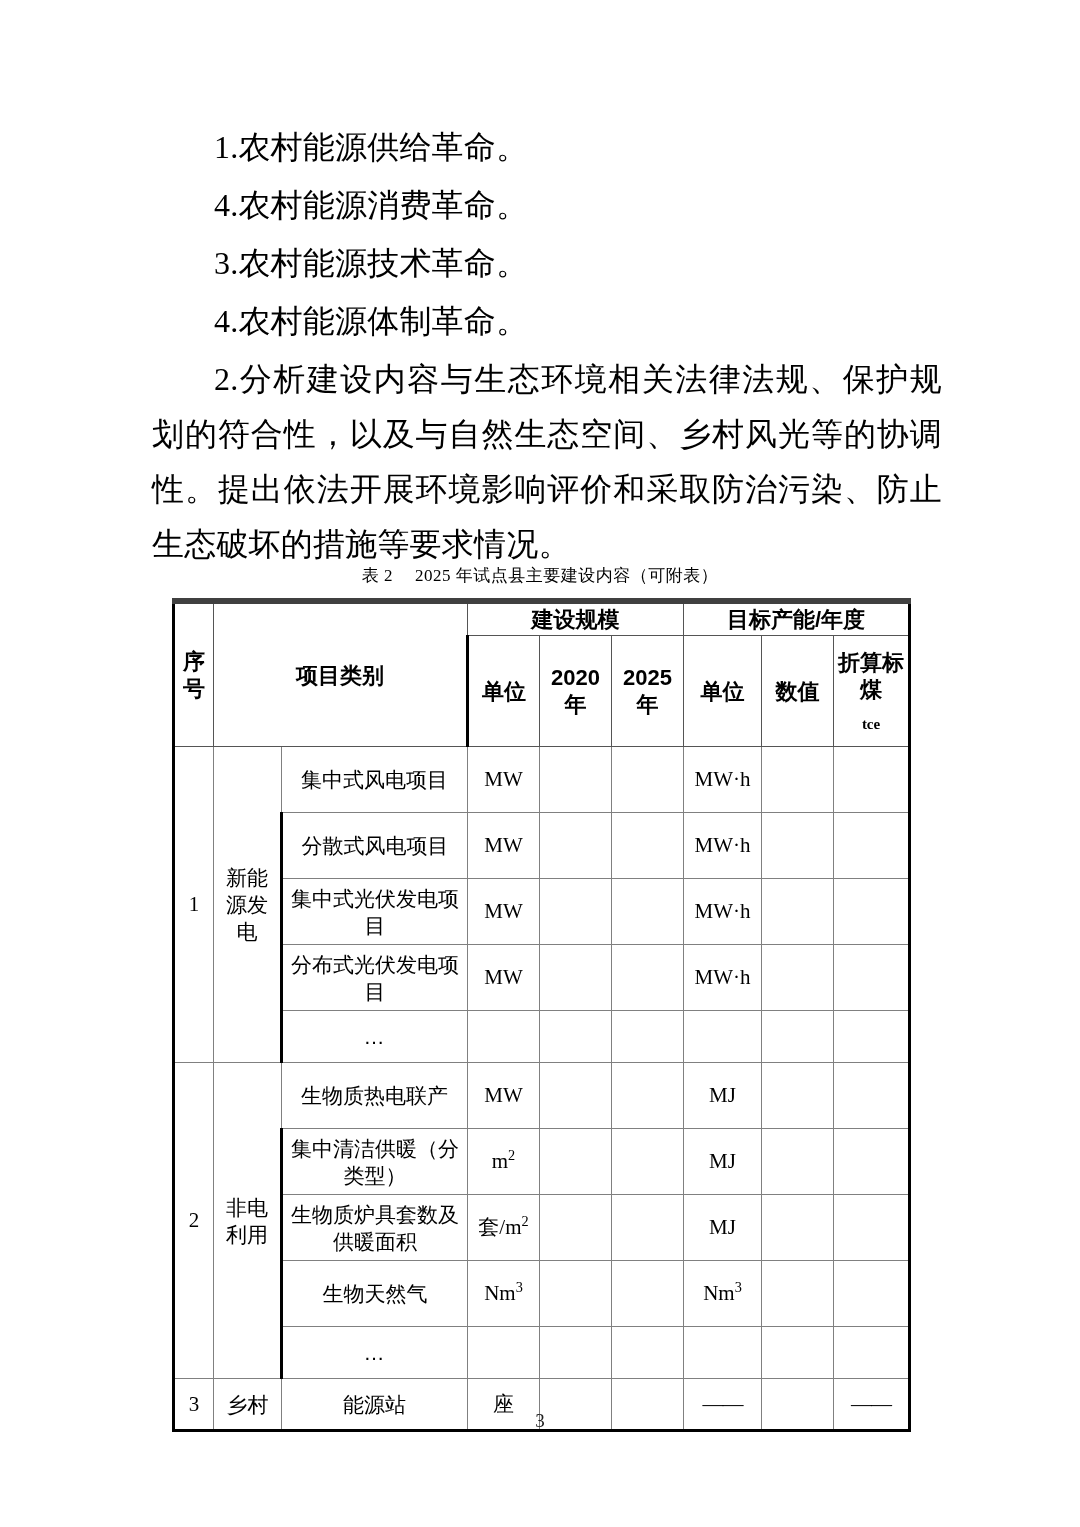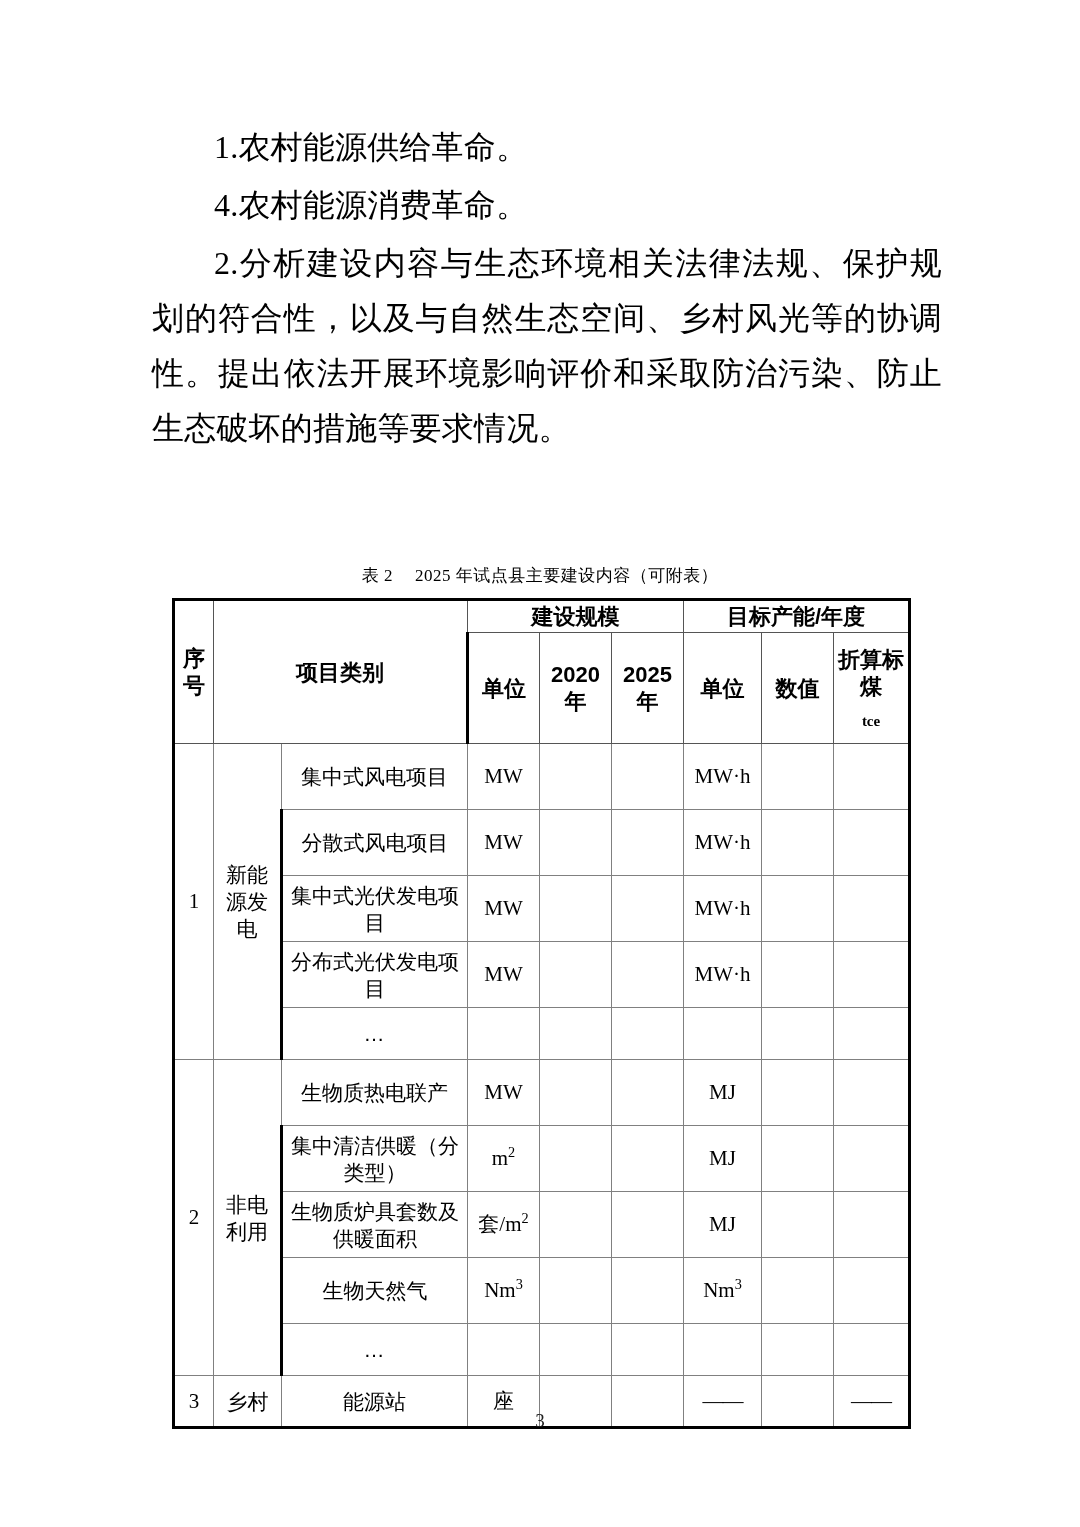--- a/index.html
+++ b/index.html
@@ -87,21 +87,21 @@
   table.maintable th {
     font-family: "Liberation Sans", "DejaVu Sans", sans-serif;
     font-weight: bold;
     font-size: 22px;
   }
   
   table.maintable tr > td:first-child,
   table.maintable tr > th:first-child { border-left: 3px solid #000; }
   table.maintable tr > td:last-child,
   table.maintable tr > th:last-child { border-right: 3px solid #000; }
-  table.maintable thead tr:first-child > th { border-top: 1px solid #404040; }
+  table.maintable thead tr:first-child > th { border-top: 6px solid #404040; }
   table.maintable tbody tr:last-child > td { border-bottom: 3px solid #000; }
 
   
   table.maintable thead th { border-color: #555; }
 
   .th-vert {
     font-family: "Liberation Sans", "DejaVu Sans", sans-serif;
     font-weight: bold;
     font-size: 22px;
     line-height: 30px;
@@ -186,20 +186,22 @@
   }
 </style>
 </head>
 <body>
 
 <div class="page">
 
   <div class="content">
     <p class="para numbered">1.农村能源供给革命。</p>
     <p class="para numbered">4.农村能源消费革命。</p>
+    <p class="para numbered">3.农村能源技术革命。</p>
+    <p class="para numbered">4.农村能源体制革命。</p>
     <p class="para indent">2.分析建设内容与生态环境相关法律法规、保护规划的符合性，以及与自然生态空间、乡村风光等的协调性。提出依法开展环境影响评价和采取防治污染、防止生态破坏的措施等要求情况。</p>
   </div>
 
   <div class="table-caption">
     <span>表 2</span><span class="caption-gap"></span><span>2025 年试点县主要建设内容（可附表）</span>
   </div>
 
   <div class="table-wrap">
     <table class="maintable">
       <colgroup>

